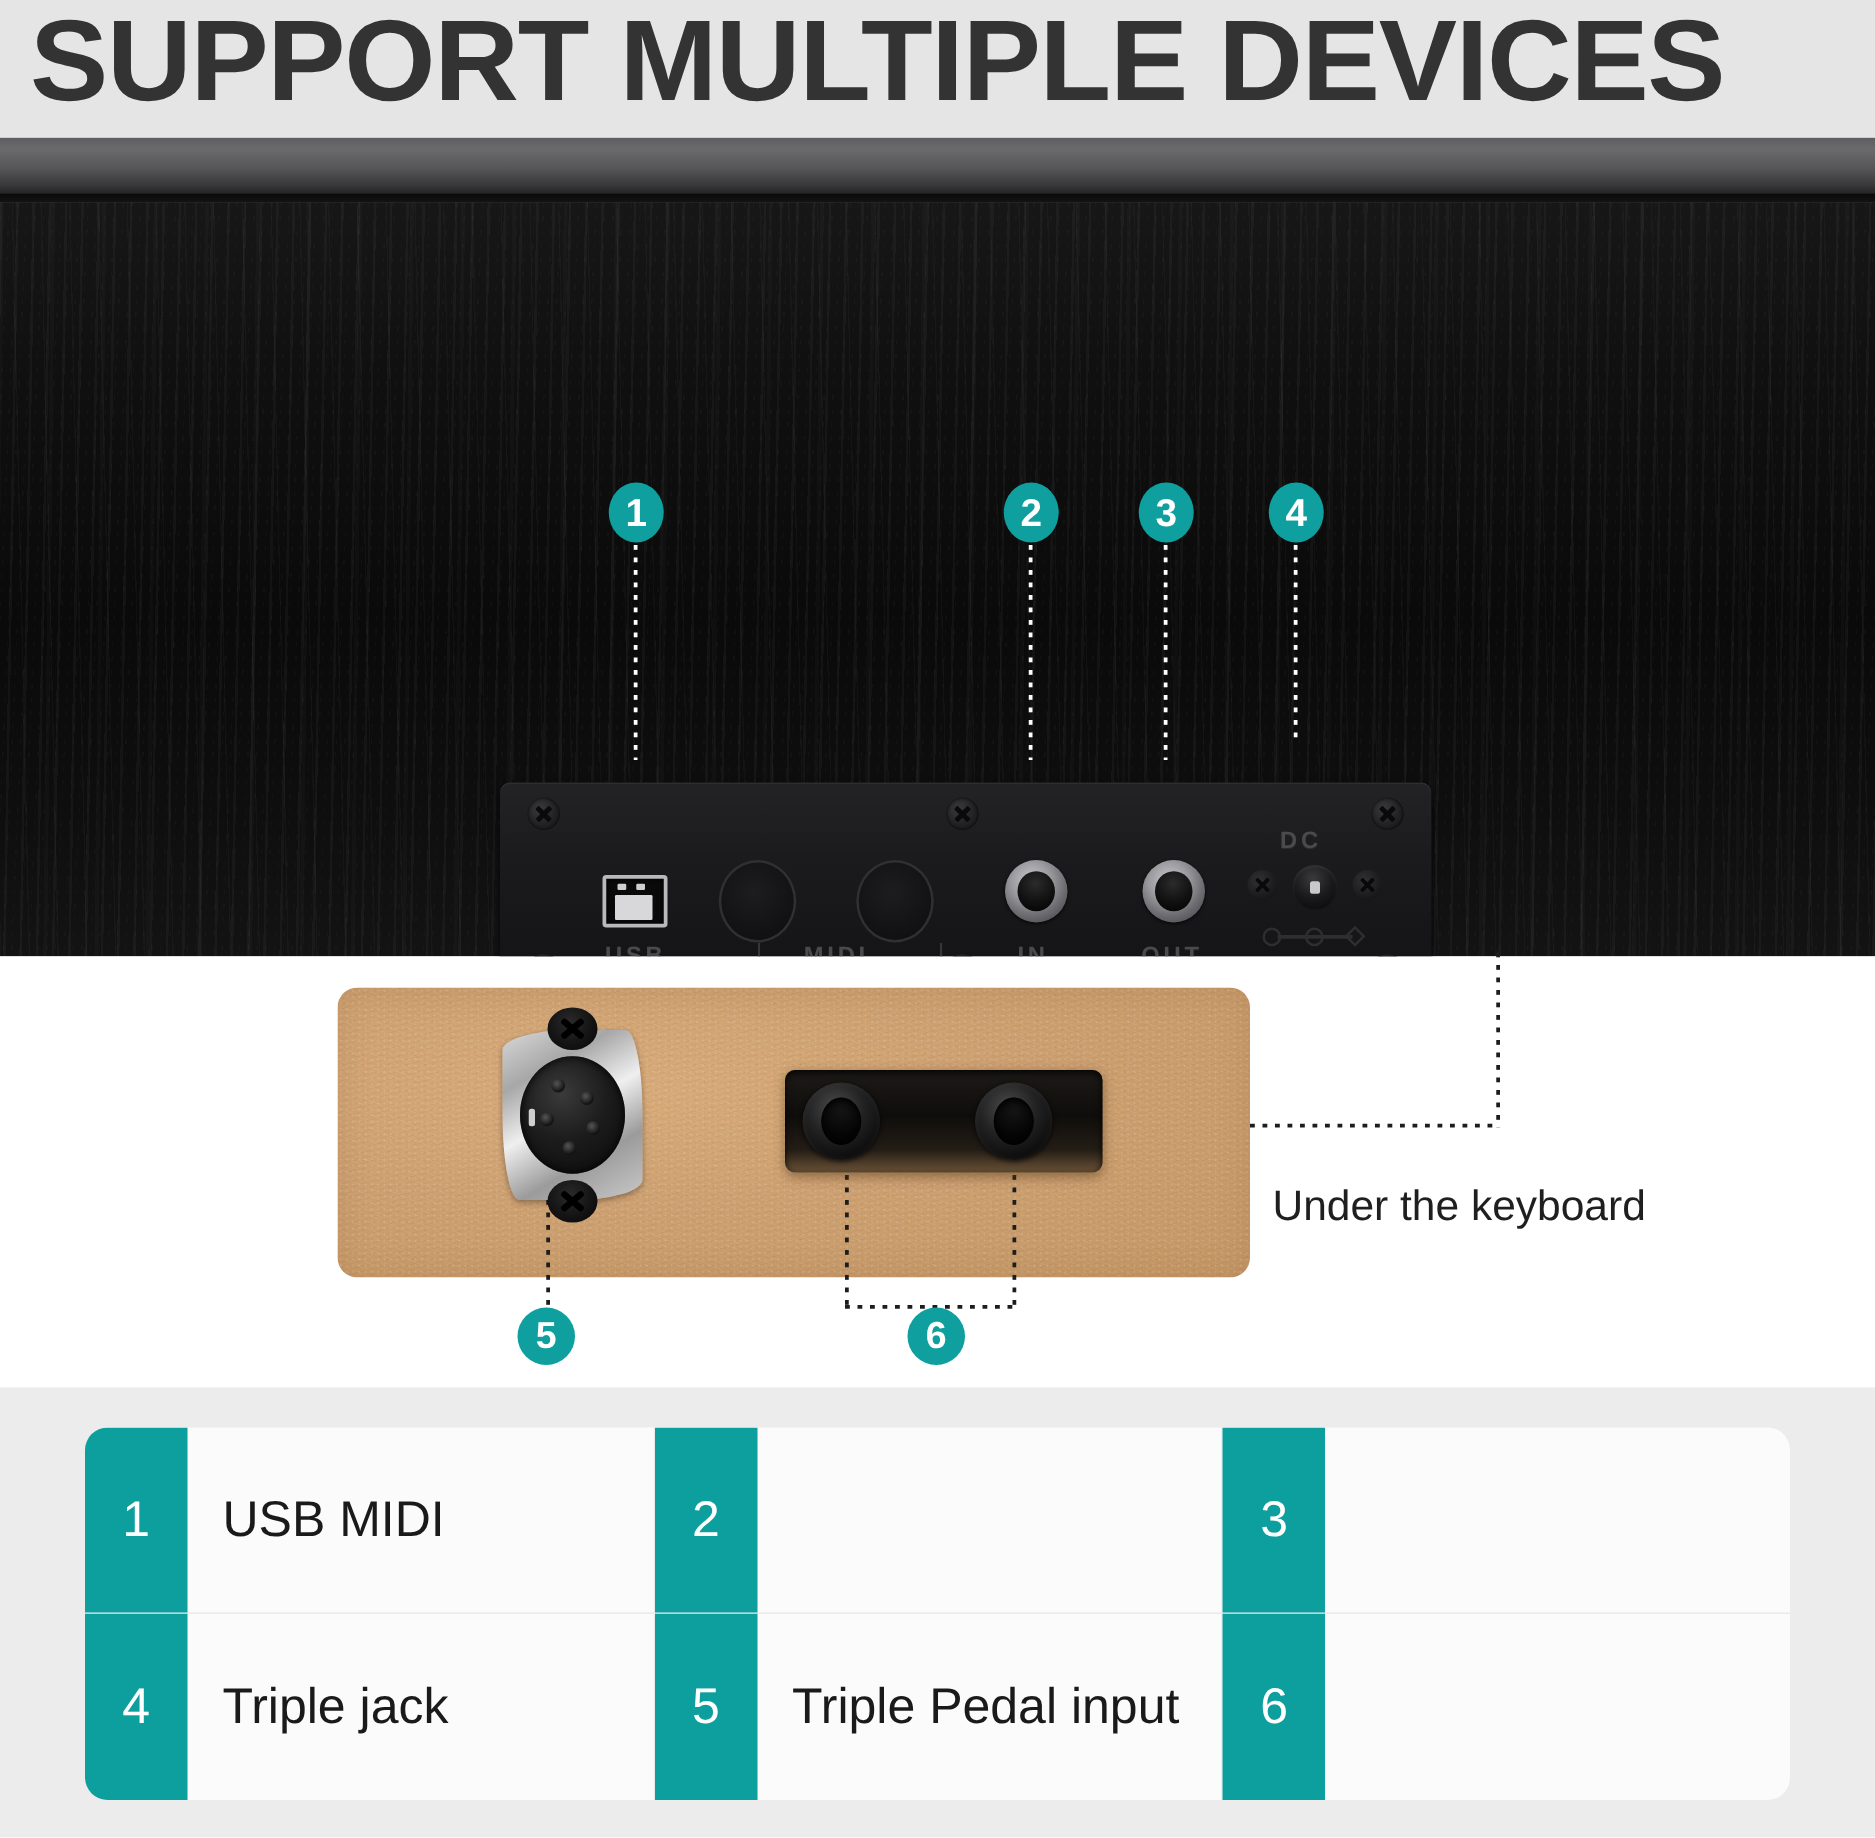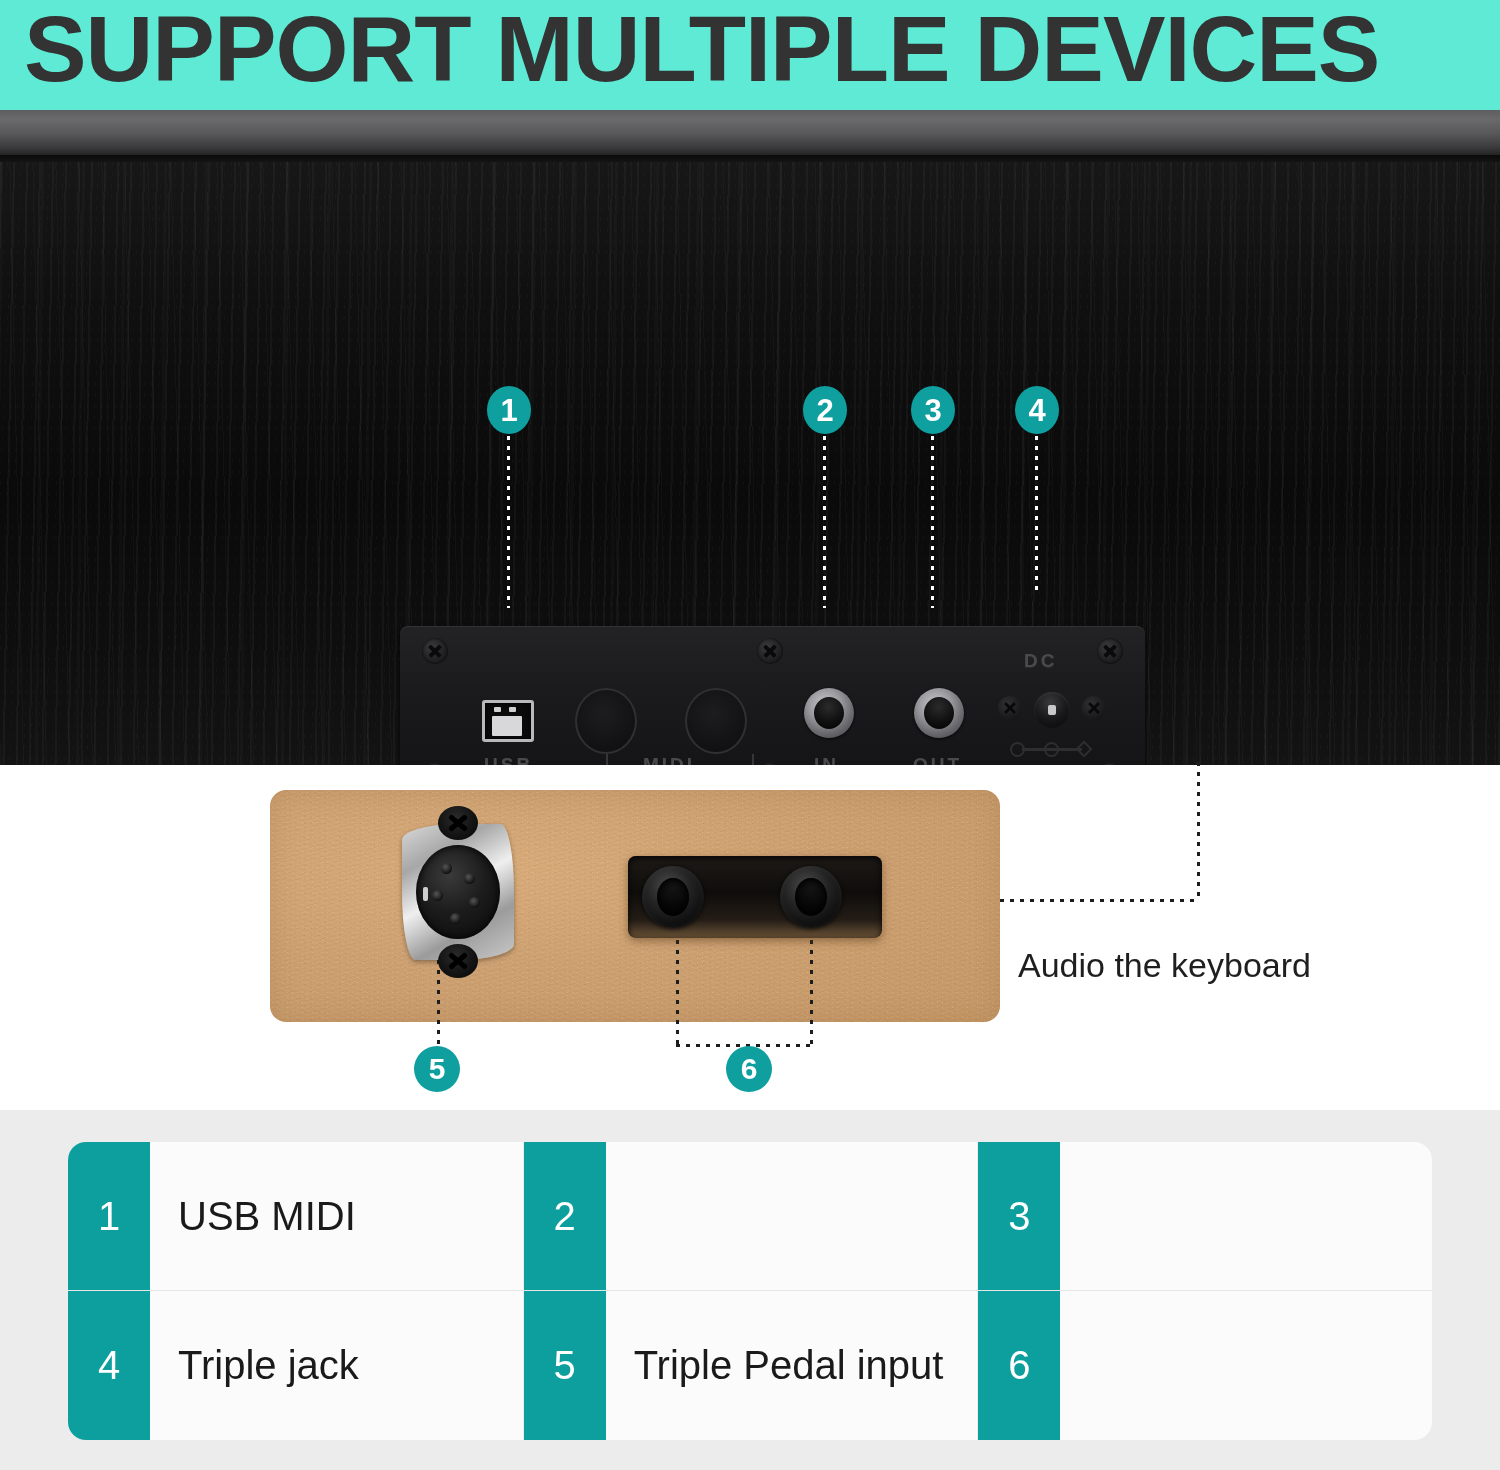--- a/index.html
+++ b/index.html
@@ -5,21 +5,21 @@
   * { margin:0; padding:0; box-sizing:border-box; }
   html, body {
     width:1500px; height:1470px;
     background:#ffffff;
     font-family:"Liberation Sans", sans-serif;
     overflow:hidden;
   }
   #page { position:relative; width:1500px; height:1470px; background:#fff; }
 
   
-  .title-bar { position:absolute; left:0; top:0; width:1500px; height:110px; background:#5eead4; }
+  .title-bar { position:absolute; left:0; top:0; width:1500px; height:110px; background:#e5e5e5; }
   .title-text {
     position:absolute; left:24px; top:-6px;
     font-family:"Liberation Sans Narrow","Liberation Sans", sans-serif;
     font-weight:bold; font-size:92px; letter-spacing:-1px;
     color:#333333; white-space:nowrap;
     transform:scaleX(1.02); transform-origin:left top;
     line-height:110px;
   }
 
   
@@ -334,21 +334,21 @@
       <div class="midi-blank b2"></div>
       <div class="midi-bracket"></div>
       <div class="plabel" style="left:243px; top:128px;">MIDI</div>
 
       <div class="jack in"></div>
       <div class="plabel" style="left:414px; top:128px;">IN</div>
 
       <div class="jack out"></div>
       <div class="plabel" style="left:513px; top:128px;">OUT</div>
 
-      <div class="plabel" style="left:624px; top:24px;">DC</div>
+      <div class="plabel" style="left:624px; top:36px;">DC</div>
       <div class="dc-cluster">
         <div class="dc-screw l"></div>
         <div class="dc-jack"></div>
         <div class="dc-screw r"></div>
         <div class="polarity">
           <div class="bar"></div>
             <div class="o a"></div>
             <div class="o b"></div>
             <div class="d"></div>
         </div>
@@ -380,21 +380,21 @@
   <div class="vdots dark" style="left:437px; top:960px; height:86px;"></div>
   <div class="badge round" style="left:414px; top:1046px;">5</div>
 
   <div class="vdots dark" style="left:676px; top:930px; height:116px;"></div>
   <div class="vdots dark" style="left:810px; top:930px; height:116px;"></div>
   <div class="hdots" style="left:676px; top:1044px; width:137px;"></div>
   <div class="badge round" style="left:726px; top:1046px;">6</div>
 
   <div class="vdots dark" style="left:1197px; top:762px; height:140px;"></div>
   <div class="hdots" style="left:1000px; top:899px; width:200px;"></div>
-  <div class="under-label">Audio the keyboard</div>
+  <div class="under-label">Under the keyboard</div>
 
   <div class="legend-wrap">
     <div class="legend-card">
 
       <div class="lcell rowtop">
         <div class="lnum">1</div>
         <div class="ltext">USB MIDI</div>
       </div>
       <div class="lcell rowtop coldiv">
         <div class="lnum">2</div>

